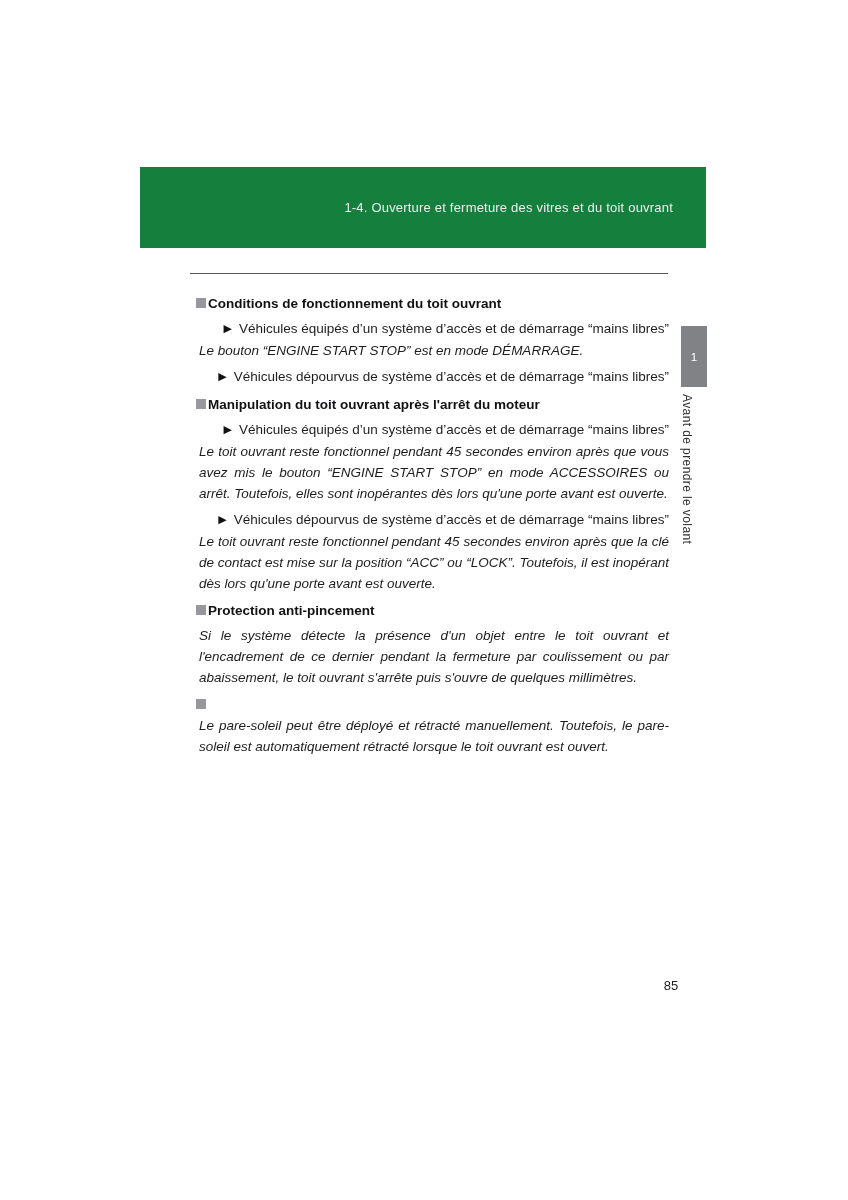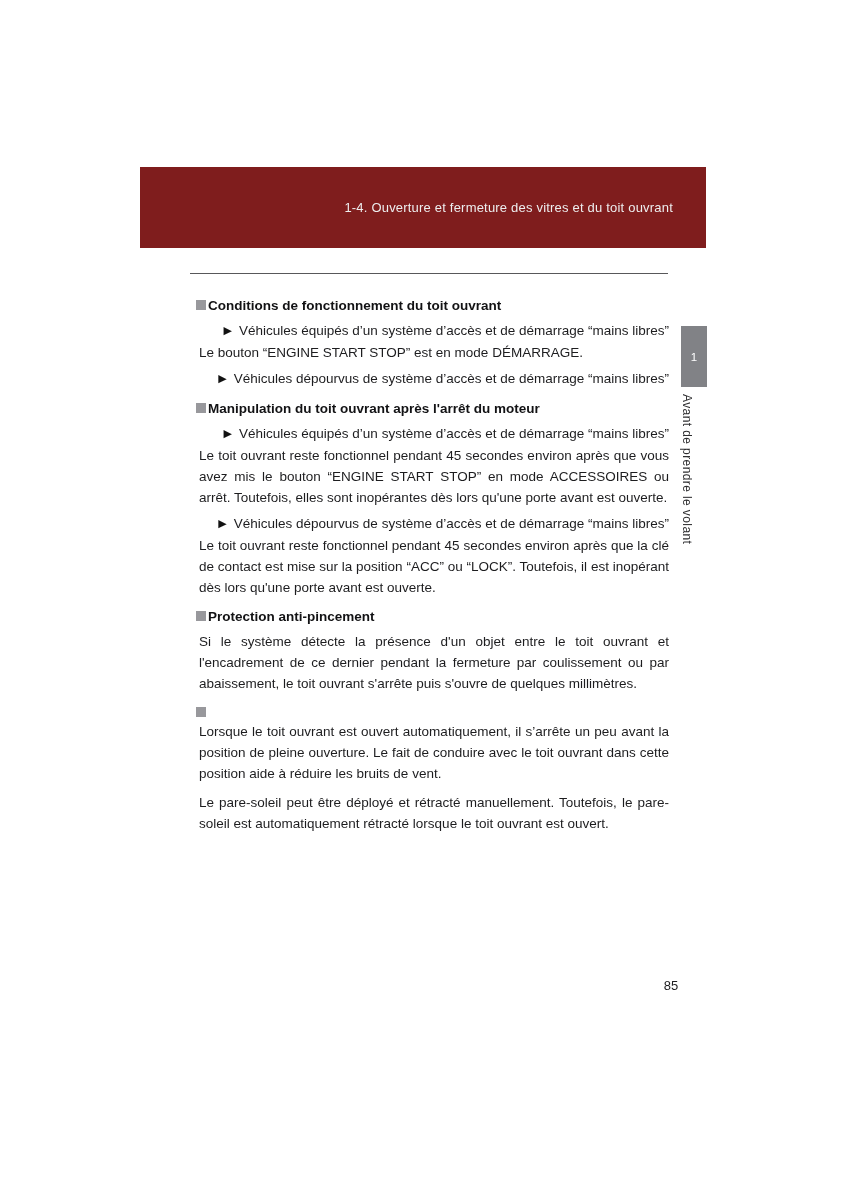--- a/index.html
+++ b/index.html
@@ -10,21 +10,21 @@
     font-family: "Liberation Sans", sans-serif;
     color: #1d1d1f;
     overflow: hidden;
   }
 
   
   .chapter-band {
     position: absolute;
     left: 140px; top: 167px;
     width: 566px; height: 81px;
-    background: #7f1d1d;
+    background: #15803d;
     display: flex;
     align-items: center;
     justify-content: flex-end;
     box-sizing: border-box;
     padding-right: 33px;
   }
   .chapter-band-title {
     color: #ededee;
     font-size: 13px;
     letter-spacing: 0.2px;
@@ -38,21 +38,21 @@
     width: 478px; height: 1px;
     background: #58585a;
   }
 
   
   .content-column {
     position: absolute;
     left: 196px; top: 287px;
     width: 473px;
   }
-  .manual-section { margin: 8px 0 6px 0; }
+  .manual-section { margin: 0 0 6px 0; }
   .section-heading {
     display: flex;
     align-items: flex-start;
     font-weight: bold;
     font-size: 13.5px;
     line-height: 21px;
     color: #121214;
     margin: 6px 0 4px 0;
   }
   .section-bullet-icon {
@@ -75,20 +75,21 @@
     color: #111;
     display: inline-block;
     transform: translateY(-1px);
   }
   .body-paragraph {
     margin: 0 0 5px 3px;
     font-size: 13.5px;
     line-height: 21px;
     text-align: justify;
     color: #1d1d1f;
+    font-style: italic;
   }
 
   
   .chapter-tab {
     position: absolute;
     left: 681px; top: 326px;
     width: 26px; height: 61px;
     background: #818286;
     display: flex;
     align-items: center;
@@ -151,21 +152,20 @@
       <div class="section-heading">
         <span class="section-bullet-icon"></span>
         <span>Protection anti-pincement</span>
       </div>
       <p class="body-paragraph">Si le système détecte la présence d'un objet entre le toit ouvrant et l'encadrement de ce dernier pendant la fermeture par coulissement ou par abaissement, le toit ouvrant s'arrête puis s'ouvre de quelques millimètres.</p>
     </section>
     <section class="manual-section">
       <div class="section-heading">
         <span class="section-bullet-icon"></span>
       </div>
-      <p class="body-paragraph">Lorsque le toit ouvrant est ouvert automatiquement, il s’arrête un peu avant la position de pleine ouverture. Le fait de conduire avec le toit ouvrant dans cette position aide à réduire les bruits de vent.</p>
     </section>
     <section class="manual-section">
       <p class="body-paragraph">Le pare-soleil peut être déployé et rétracté manuellement. Toutefois, le pare-soleil est automatiquement rétracté lorsque le toit ouvrant est ouvert.</p>
     </section>
   </div>
 
 <div class="chapter-tab">
   <span class="chapter-tab-number">1</span>
 </div>
 

